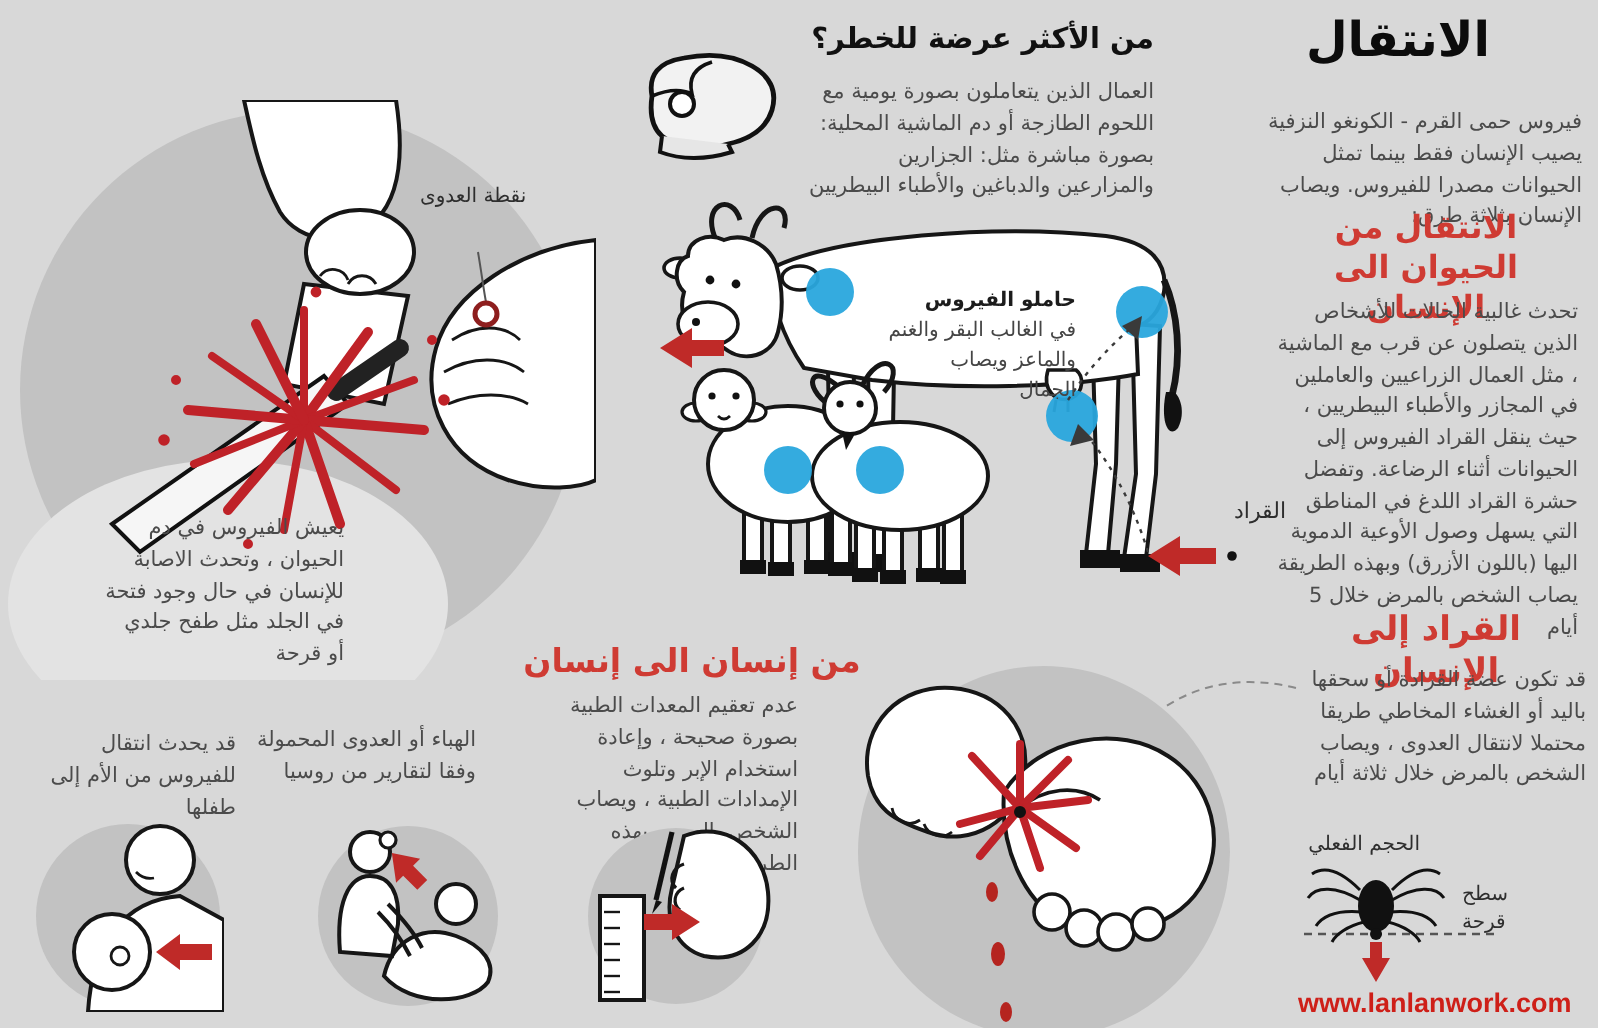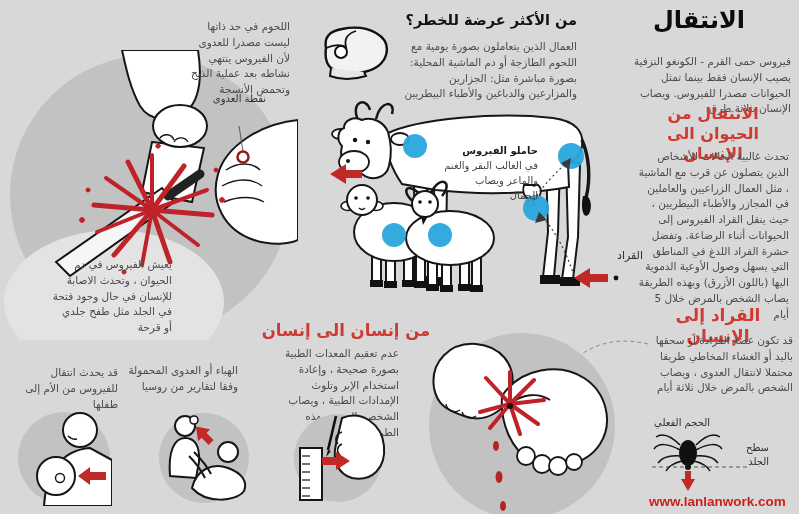--- a/index.html
+++ b/index.html
@@ -12,21 +12,21 @@
   .canvas{
     position:relative;width:799px;height:514px;background:#d8d8d8;
     overflow:hidden;direction:rtl;
   }
   .abs{position:absolute}
   .txt{font-size:10.5px;line-height:1.5;color:#4b4b4b;text-align:right}
   .main-title{font-size:24px;font-weight:bold;color:#0c0c0c;line-height:1.05;text-align:center}
   .black-title{font-size:14.5px;font-weight:bold;color:#111;text-align:right}
   .red-title{font-size:16px;font-weight:bold;color:#cf3b33;line-height:1.25;text-align:center}
   .red-title.big{font-size:17px}
-  .small-label{font-size:10px;line-height:1.35;color:#2e2e2e;text-align:right}
+  .small-label{font-size:10px;line-height:1.35;color:#2e2e2e;text-align:left}
   .carriers{font-size:10px;line-height:1.5;color:#454545;text-align:right}
   .carriers .b{font-weight:bold;color:#1c1c1c}
   .watermark{
     font-family:Liberation Sans, sans-serif;font-weight:bold;
     font-size:13.5px;color:#ce1f18;direction:ltr;letter-spacing:0px;white-space:nowrap;
   }
   svg{display:block}
 </style>
 </head>
 <body>
@@ -81,21 +81,20 @@
   <div class="abs main-title" style="right:20px;top:8px;width:160px">الانتقال</div>
   <div class="abs txt" style="right:8px;top:54px;width:168px">فيروس حمى القرم - الكونغو النزفية يصيب الإنسان فقط بينما تمثل الحيوانات مصدرا للفيروس. ويصاب الإنسان بثلاثة طرق:</div>
 
   <div class="abs" style="right:0;top:0;width:0;height:0"></div>
   <div class="abs red-title" style="right:10px;top:104px;width:152px">الانتقال من الحيوان الى الإنسان</div>
   <div class="abs txt" style="right:10px;top:149px;width:152px">تحدث غالبية الحالات للأشخاص الذين يتصلون عن قرب مع الماشية ، مثل العمال الزراعيين والعاملين في المجازر والأطباء البيطريين ، حيث ينقل القراد الفيروس إلى الحيوانات أثناء الرضاعة. وتفضل حشرة القراد اللدغ في المناطق التي يسهل وصول الأوعية الدموية اليها (باللون الأزرق) وبهذه الطريقة يصاب الشخص بالمرض خلال 5 أيام</div>
 
   <div class="abs black-title" style="right:222px;top:12px;width:180px">من الأكثر عرضة للخطر؟</div>
   <div class="abs txt" style="right:222px;top:39px;width:175px">العمال الذين يتعاملون بصورة يومية مع اللحوم الطازجة أو دم الماشية المحلية: بصورة مباشرة مثل: الجزارين والمزارعين والدباغين والأطباء البيطريين</div>
 
-  <div class="abs txt" style="right:509px;top:19px;width:108px">اللحوم في حد ذاتها ليست مصدرا للعدوى لأن الفيروس ينتهي نشاطه بعد عملية الذبح وتحمض الأنسجة</div>
   <svg class="abs" style="left:316px;top:20px" width="74" height="60" viewBox="0 0 74 60">
     <path d="M10,28 Q7,12 26,9 Q46,5 60,13 Q74,21 70,35 Q66,48 48,52 Q27,58 15,48 Q8,42 10,28 Z" fill="#f2f2f2" stroke="#111" stroke-width="2.4"></path>
     <path d="M15,48 L14,56 Q30,62 50,56 L48,52" fill="#e6e6e6" stroke="#111" stroke-width="2"></path>
     <path d="M10,28 Q22,23 30,27 Q27,15 40,11" fill="none" stroke="#111" stroke-width="1.8"></path>
     <circle cx="25" cy="32" r="6" fill="#fff" stroke="#111" stroke-width="2"></circle>
   </svg>
 
   <svg class="abs" style="left:328px;top:92px" width="322" height="212" viewBox="0 0 322 212">
 
     <g fill="#fff" stroke="#161616" stroke-width="2">
@@ -240,21 +239,21 @@
         <path d="M32,34 C24,36 18,40 16,44"></path>
       <path d="M46,18 C56,8 64,6 70,10"></path>
         <path d="M46,23 C58,16 68,16 72,22"></path>
       <path d="M45,29 C56,28 64,30 68,36"></path>
         <path d="M44,34 C52,36 58,40 60,44"></path>
     </g>
     <ellipse cx="38" cy="26" rx="9" ry="13" fill="#111"></ellipse>
     <circle cx="38" cy="40" r="3" fill="#111"></circle>
     <path d="M38,64 L31,52 L35,52 L35,44 L41,44 L41,52 L45,52 Z" fill="#bf2a28"></path>
   </svg>
-  <div class="abs small-label" style="right:30px;top:441px;width:38px">سطح الجلد</div>
+  <div class="abs small-label" style="right:30px;top:441px;width:38px">سطح قرحة</div>
 
   <div class="abs red-title big" style="right:368px;top:321px;width:170px;font-size:16.5px">من إنسان الى إنسان</div>
   <div class="abs txt" style="right:400px;top:346px;width:130px">عدم تعقيم المعدات الطبية بصورة صحيحة ، وإعادة استخدام الإبر وتلوث الإمدادات الطبية ، ويصاب الشخص بالعدوى بهذه الطريقة خلال 5 أيام</div>
 
   <div class="abs txt" style="right:681px;top:365px;width:104px">قد يحدث انتقال للفيروس من الأم إلى طفلها</div>
   <div class="abs txt" style="right:561px;top:363px;width:118px">الهباء أو العدوى المحمولة وفقا لتقارير من روسيا</div>
 
   <svg class="abs" style="left:16px;top:410px" width="96" height="96" viewBox="0 0 96 96">
     <circle cx="48" cy="48" r="46" fill="#c2c2c2"></circle>
     <path d="M28,96 C30,62 46,40 74,38 L96,50 L96,96 Z" fill="#fff" stroke="#161616" stroke-width="2"></path>

